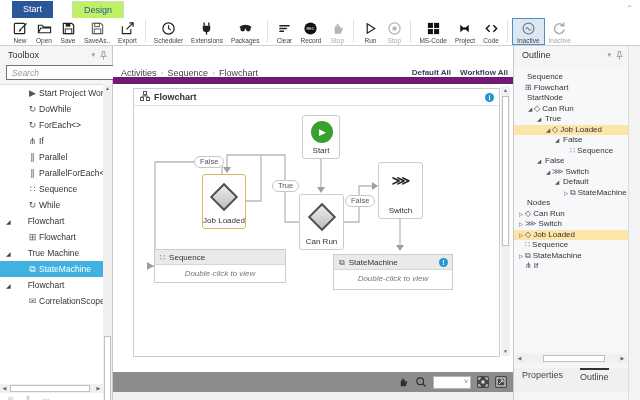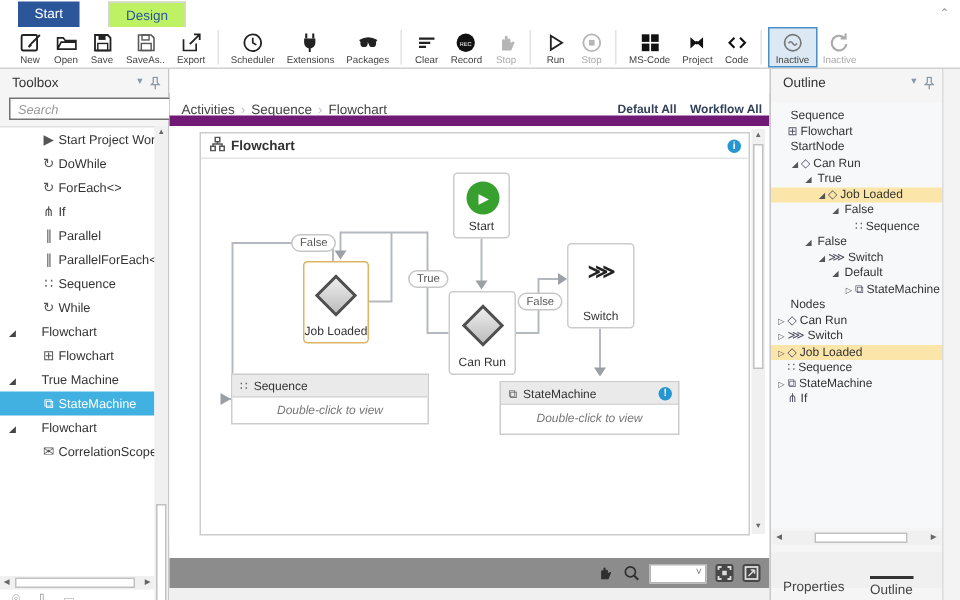--- a/index.html
+++ b/index.html
@@ -109,21 +109,21 @@
 
   
   .o-tree { position:absolute; left:0; top:22px; width:114px; height:284px; background:#f7f8f9; overflow:hidden; padding-top:4px; }
   .o-row { height:10.5px; line-height:10.5px; font-size:8px; color:#333; white-space:nowrap; cursor:default; }
   .o-row.highlight { background:#fbe5a8; }
   .o-arrow { display:inline-block; width:8px; font-size:5.5px; color:#555; text-align:center; }
   .o-glyph { display:inline-block; font-size:8px; color:#556; margin-right:2px; }
   .o-label { vertical-align:top; }
   .ol-hscroll { left:1px; top:308px; width:112px; }
   .o-tabs { position:absolute; left:0; top:322px; width:114px; height:24px; background:#f0f0f0; }
-  .o-tab { position:absolute; top:16px; font-size:9px; color:#444; padding-top:2px; cursor:pointer; }
+  .o-tab { position:absolute; top:0; font-size:9px; color:#444; padding-top:2px; cursor:pointer; }
   .o-tab-props { left:8px; }
   .o-tab-outline { left:66px; border-top:2px solid #333; }
 </style>
 </head>
 <body>
 
 <div id="app">
 
   <div class="ribbon-tabs">
     <div class="rtab rtab-start">Start</div>

